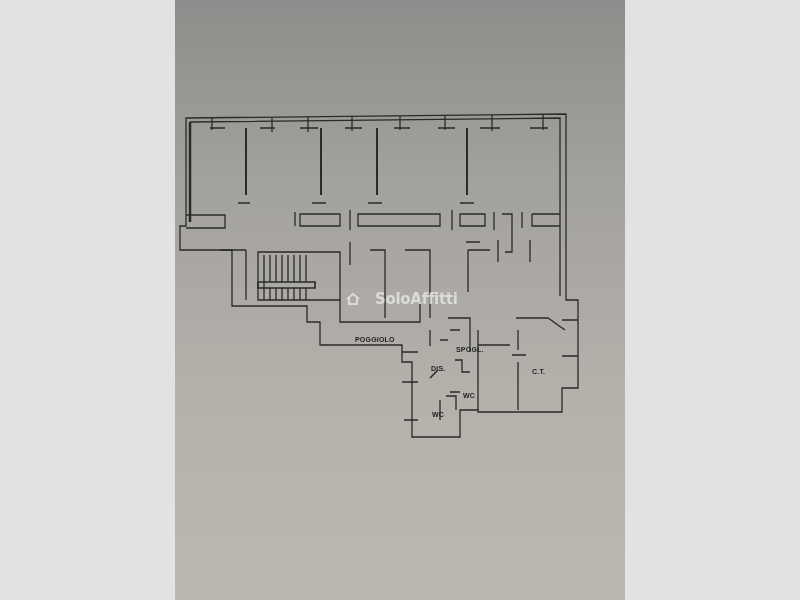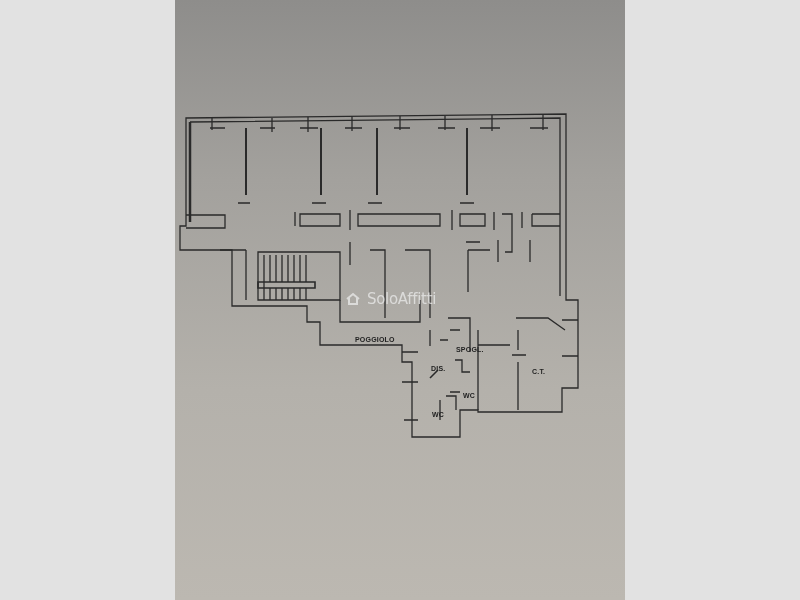--- a/index.html
+++ b/index.html
@@ -15,23 +15,23 @@
     }
     .plan {
       position: absolute; left: 0; top: 0; width: 800px; height: 600px;
     }
     .lbl {
       position: absolute; font-size: 7px; font-weight: bold; color: #222;
       letter-spacing: 0.2px; font-family: "Liberation Sans", sans-serif;
     }
     .watermark {
       position: absolute; left: 345px; top: 290px;
-      display: flex; align-items: center; gap: 6px;
+      display: flex; align-items: center; gap: 14px;
       color: rgba(235,235,235,0.75);
-      font-weight: normal; font-size: 15px;
+      font-weight: bold; font-size: 15px;
       font-family: "DejaVu Sans", sans-serif;
       letter-spacing: -0.3px;
     }
     .wm-icon { width: 16px; height: 16px; }
   </style>
 </head>
 <body>
 
 <div class="paper"></div>
 

